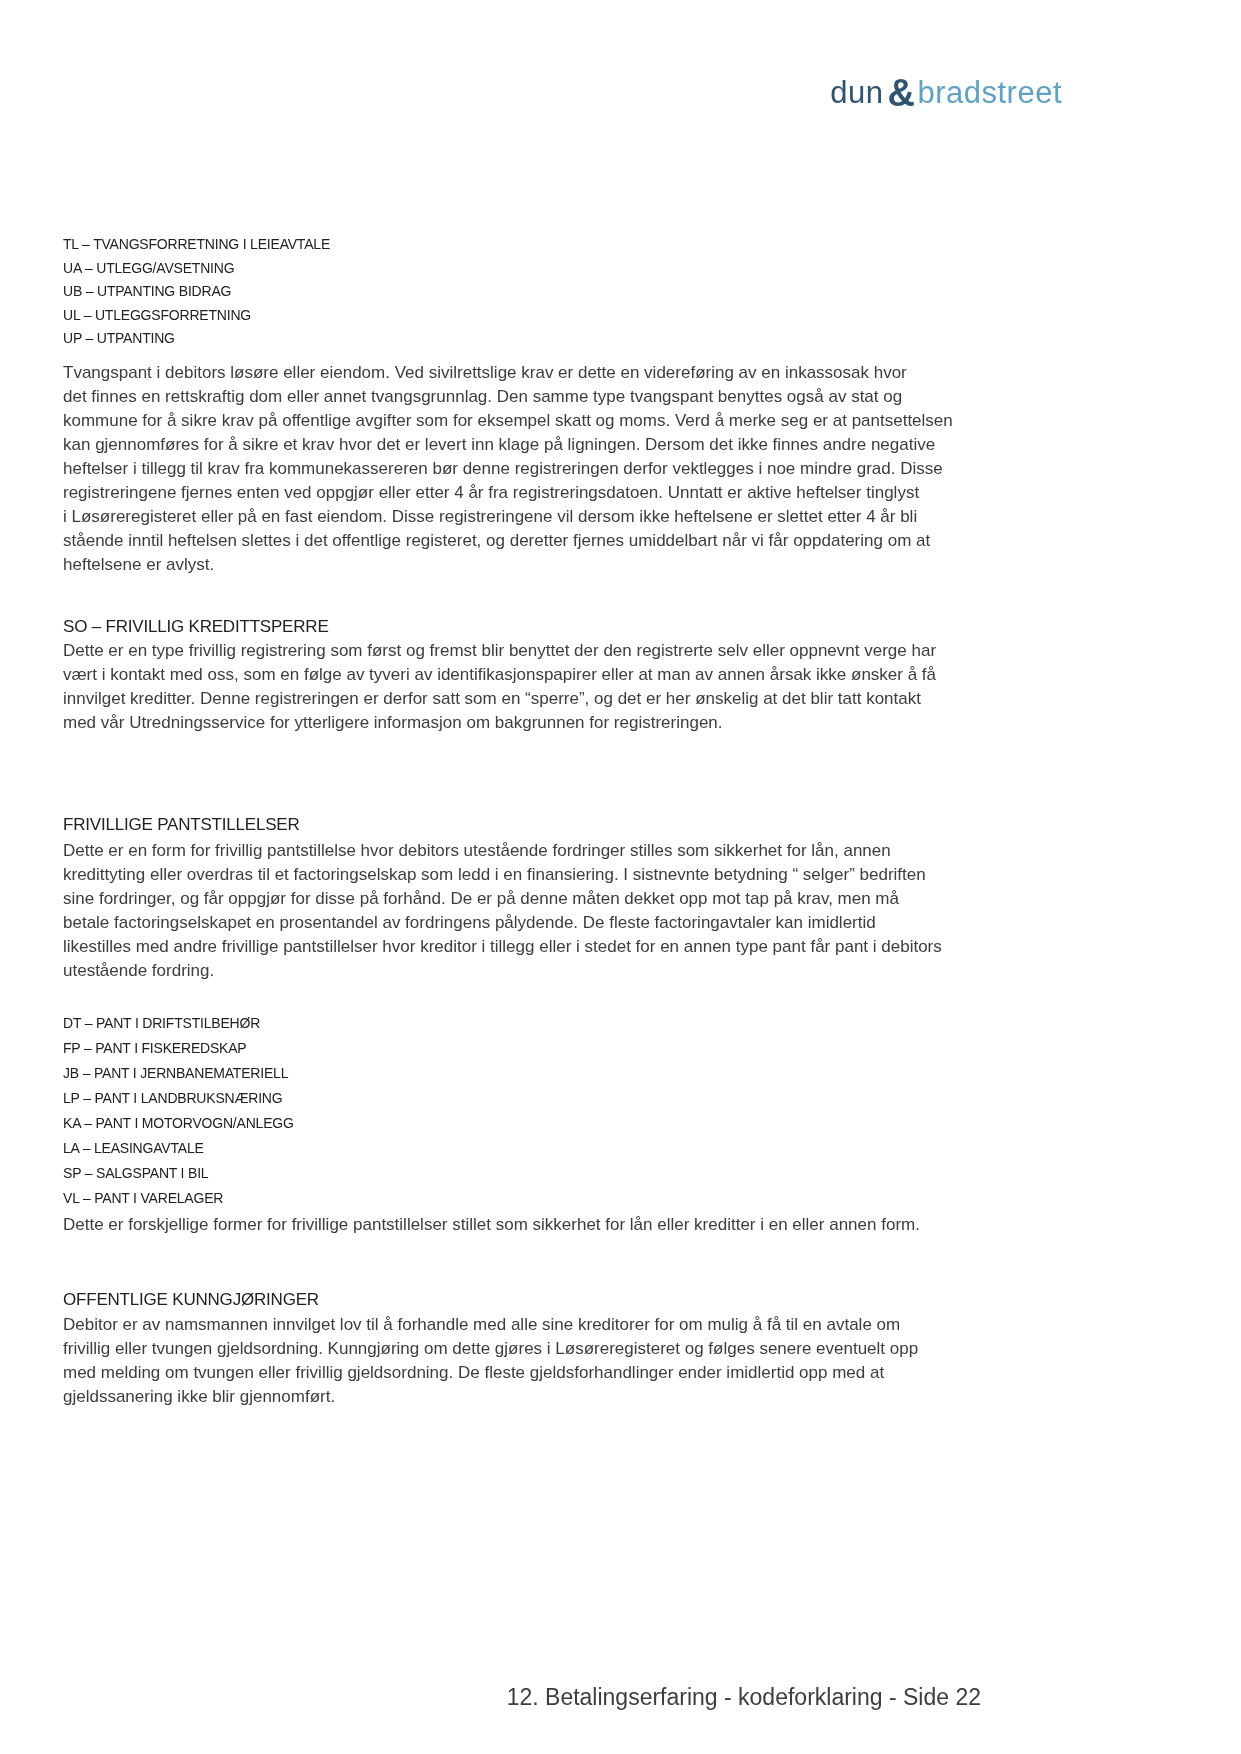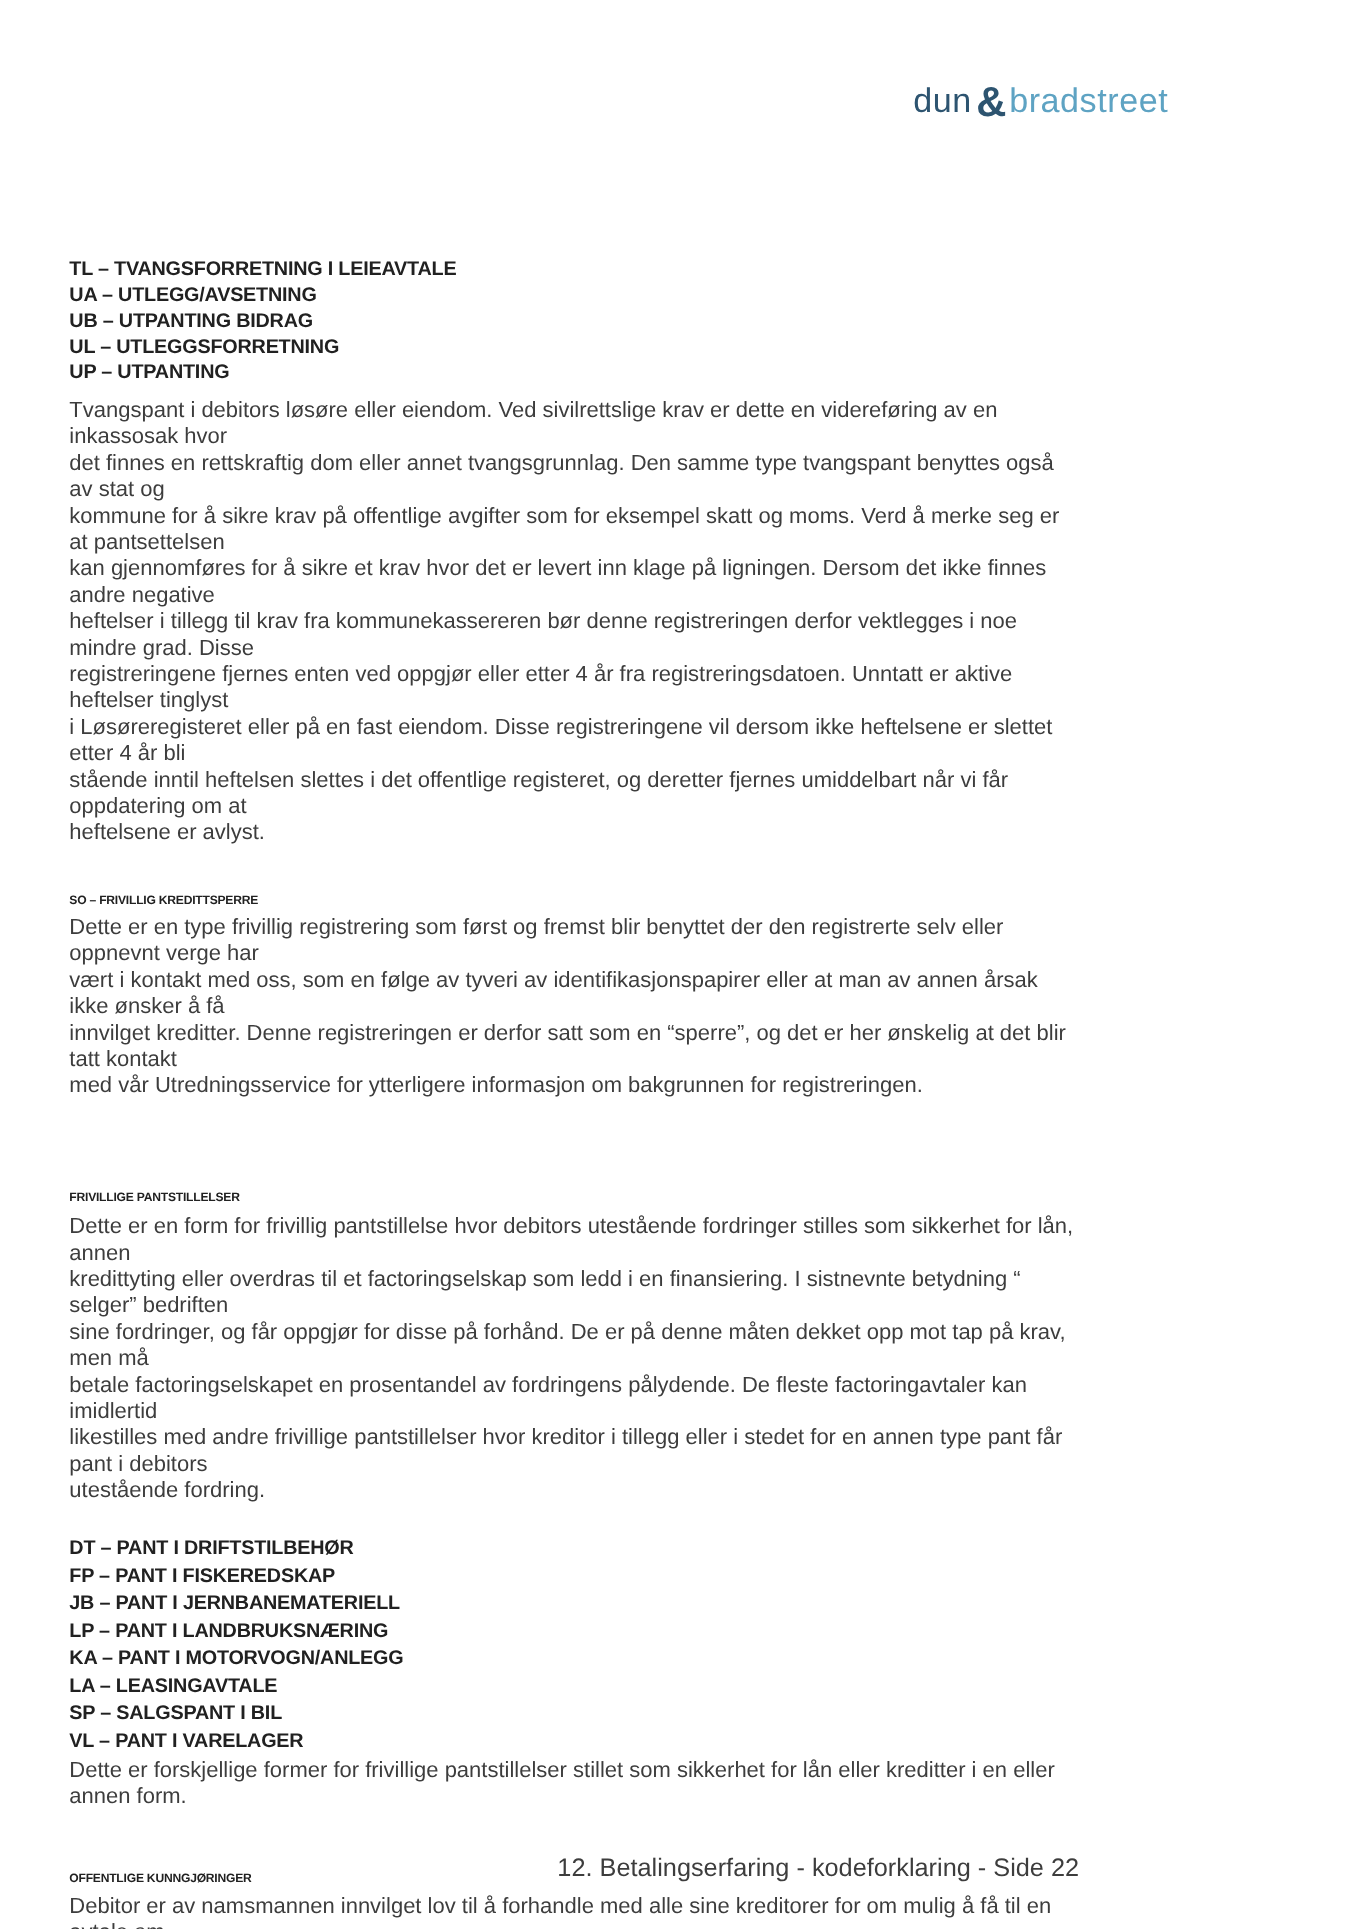--- a/index.html
+++ b/index.html
@@ -30,39 +30,39 @@
   }
   .logo .bradstreet { color: #5ea3c3; }
 
   .content {
     position: absolute;
     left: 63px;
     top: 0;
     width: 921px;
   }
   .code-line {
-    font-size: 18px;
-    font-weight: 700;
+    font-size: 14px;
+    font-weight: 400;
     line-height: 23.5px;
     color: #212121;
     letter-spacing: -0.2px;
   }
   .codes-1 { margin-top: 233px; }
   .codes-2 { margin-top: 28px; line-height: 25px; }
   .codes-2 .code-line { line-height: 25px; }
   .para {
-    font-size: 20px;
+    font-size: 17px;
     line-height: 24px;
     color: #3d3d3d;
     white-space: pre-line;
   }
   .para-tvang { margin-top: 10px; }
   .heading {
-    font-size: 11px;
-    font-weight: 700;
+    font-size: 17px;
+    font-weight: 400;
     line-height: 24px;
     color: #212121;
     letter-spacing: -0.2px;
   }
   .so-heading { margin-top: 38px; }
   .frivillige-heading { margin-top: 78px; }
   .fa-heading { margin-top: 24px; }
   .para-fa { margin-top: 2px; }
   .para-pant { margin-top: 2px; }
   .offentlige-heading { margin-top: 51px; }

